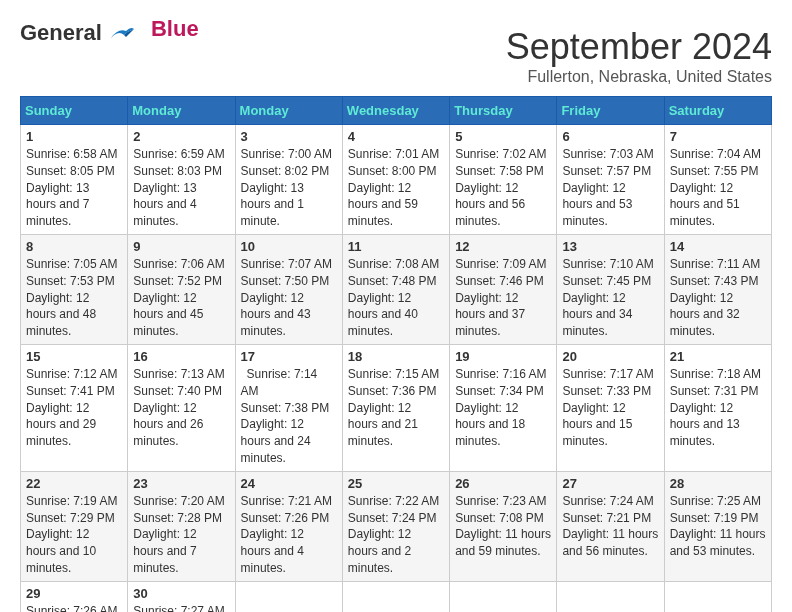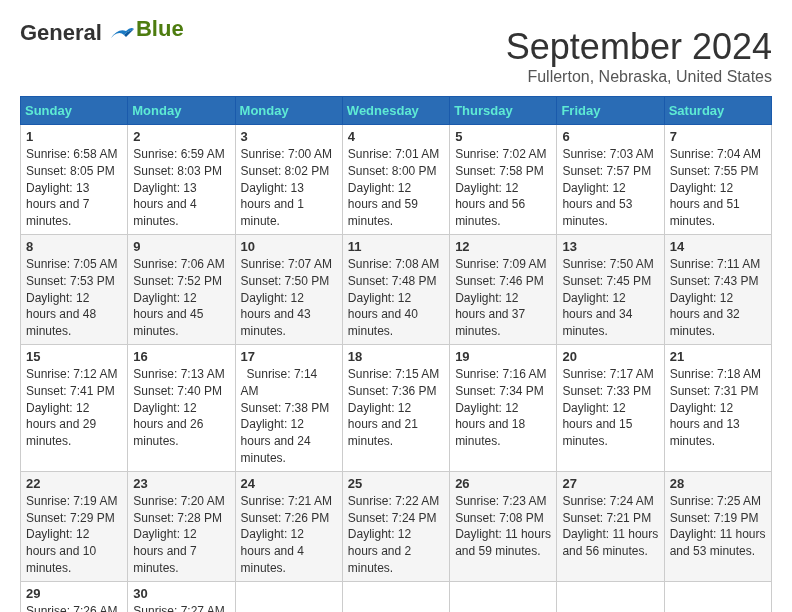--- a/index.html
+++ b/index.html
@@ -87,21 +87,21 @@
 
 <div class="header">
   <div class="logo">
     <div class="logo-line">
       <span style="font-size:22px;font-weight:bold;color:#333;">General</span>
       <svg width="30" height="20" viewBox="0 0 30 20">
         <path d="M5 15 Q12 5 20 8 Q25 3 28 6 Q22 8 18 12 Q14 8 8 12 Z" fill="#1a7ac4"></path>
         <path d="M18 12 Q22 8 28 6 Q24 10 20 14 Z" fill="#0d5a9e"></path>
       </svg>
     </div>
-    <span style="font-size:22px;font-weight:bold;color:#4d7c0f;margin-top:-4px;">Blue</span>
+    <span style="font-size:22px;font-weight:bold;color:#be185d;margin-top:-4px;margin-left:15px;">Blue</span>
   </div>
   <div class="title-block">
     <h1>September 2024</h1>
     <h2>Fullerton, Nebraska, United States</h2>
   </div>
 </div>
 
 <table class="calendar">
   <thead>
     <tr>
@@ -147,21 +147,21 @@
 Daylight: 12 hours and 45 minutes.</span></td>
         <td><span class="day-num">10</span><span class="day-info" style="white-space: pre-line;">Sunrise: 7:07 AM
 Sunset: 7:50 PM
 Daylight: 12 hours and 43 minutes.</span></td>
         <td><span class="day-num">11</span><span class="day-info" style="white-space: pre-line;">Sunrise: 7:08 AM
 Sunset: 7:48 PM
 Daylight: 12 hours and 40 minutes.</span></td>
         <td><span class="day-num">12</span><span class="day-info" style="white-space: pre-line;">Sunrise: 7:09 AM
 Sunset: 7:46 PM
 Daylight: 12 hours and 37 minutes.</span></td>
-        <td><span class="day-num">13</span><span class="day-info" style="white-space: pre-line;">Sunrise: 7:50 AM
+        <td><span class="day-num">13</span><span class="day-info" style="white-space: pre-line;">Sunrise: 7:10 AM
 Sunset: 7:45 PM
 Daylight: 12 hours and 34 minutes.</span></td>
         <td><span class="day-num">14</span><span class="day-info" style="white-space: pre-line;">Sunrise: 7:11 AM
 Sunset: 7:43 PM
 Daylight: 12 hours and 32 minutes.</span></td>
       </tr>
       <tr>
         <td><span class="day-num">15</span><span class="day-info" style="white-space: pre-line;">Sunrise: 7:12 AM
 Sunset: 7:41 PM
 Daylight: 12 hours and 29 minutes.</span></td>

